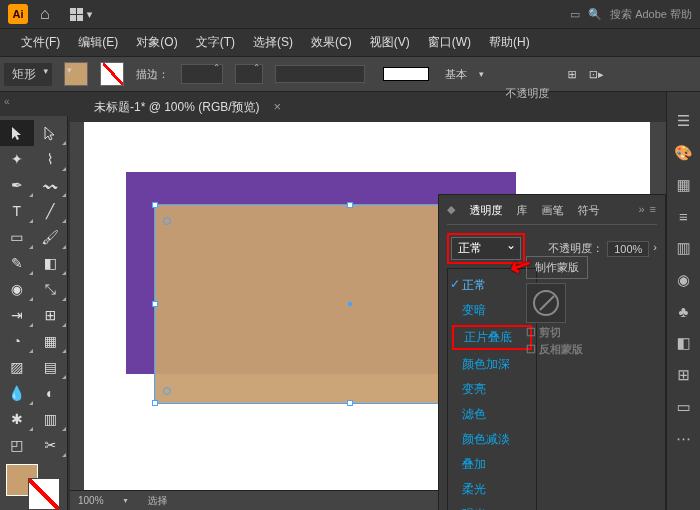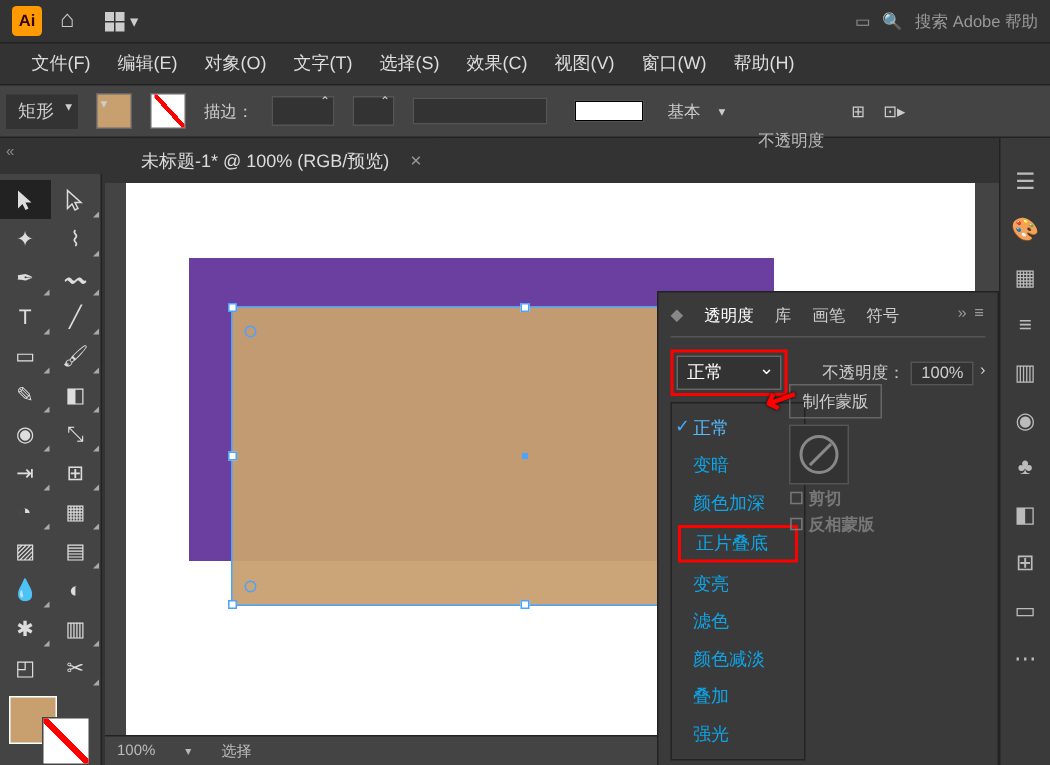--- a/index.html
+++ b/index.html
@@ -241,26 +241,27 @@
     </div>
     <div class="opac-field">
       <span>不透明度：</span>
       <span class="opac-val">100%</span>
       <span>›</span>
     </div>
   </div>
   <div class="blend-popup">
     <div class="blend-item checked">正常</div>
     <div class="blend-item">变暗</div>
+    <div class="blend-item hl">正片叠底</div>
     <div class="blend-item">颜色加深</div>
-    <div class="blend-item hl">正片叠底</div>
     <div class="blend-item">变亮</div>
     <div class="blend-item">滤色</div>
     <div class="blend-item">颜色减淡</div>
     <div class="blend-item">叠加</div>
+    <div class="blend-item">柔光</div>
     <div class="blend-item">强光</div>
 
   </div>
 </div>
 
 <div class="mask-area">
   <div class="mask-make">制作蒙版</div>
   <div class="mask-prev">
     <div class="mask-thumb">
         <div class="no-circ"></div>

